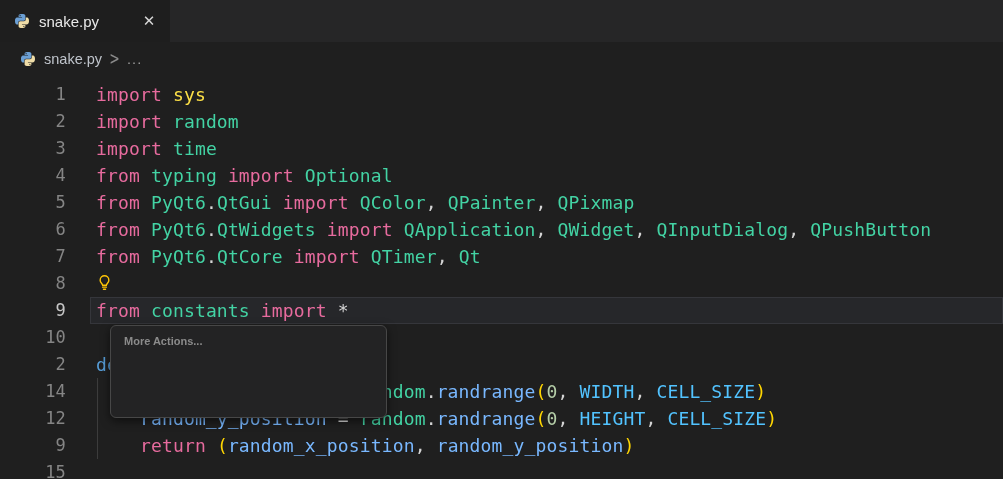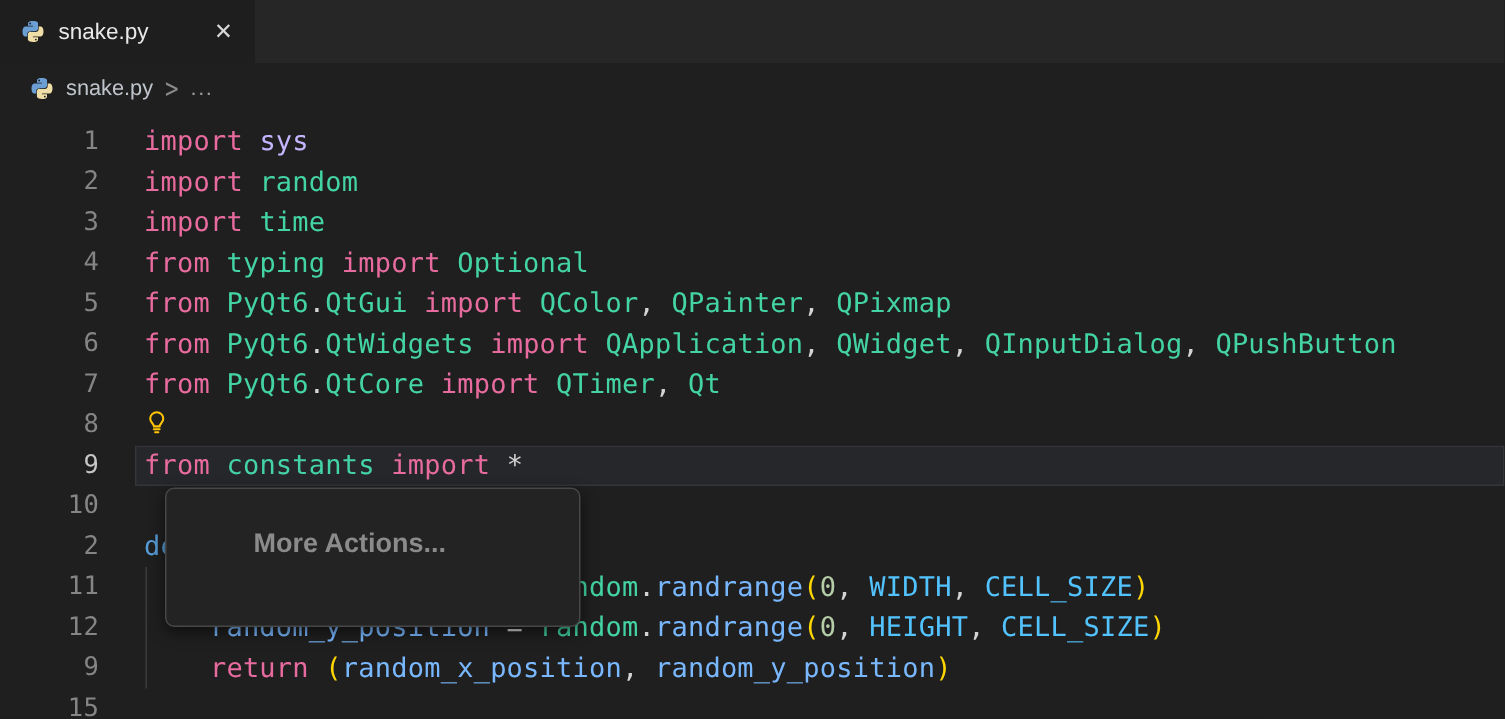--- a/index.html
+++ b/index.html
@@ -52,22 +52,22 @@
   .tk { white-space:pre; }
   .bulb-gutter { display:inline-flex; vertical-align:middle; transform:translateY(-3px); cursor:pointer; }
 
   
   .popup {
     position:absolute; left:110px; top:325px; width:277px; height:93px;
     background:#232324; border:1px solid #474747; border-radius:6px;
     box-shadow:0 3px 10px rgba(0,0,0,.55); z-index:10;
   }
   .popup-header {
-    position:absolute; left:13px; top:26px;
-    font-size:18px; font-weight:700; color:#8b8b8b;margin-left:45px;
+    position:absolute; left:13px; top:9px;
+    font-size:11px; font-weight:700; color:#8b8b8b;
   }
   .popup-item {
     position:absolute; left:5px; right:5px; top:50px; height:37px;
     background:#04395e; border-radius:4px; display:flex; align-items:center;
     gap:11px; padding:0 6px 0 12px; cursor:pointer;
   }
   .popup-item-label { color:#ffffff; font-size:15.5px; }
 
   .icon16 { width:16px; height:16px; display:block; }
 </style>
@@ -95,21 +95,21 @@
     </svg>
   </span>
   <span class="bc-file">snake.py</span>
   <span class="bc-sep">&gt;</span>
   <span class="bc-more">...</span>
 </div>
 
 <div id="code">
     <div class="line">
       <span class="ln">1</span>
-      <span class="lc"><span class="tk" style="color: rgb(231, 107, 158);">import</span><span class="tk" style="color: rgb(212, 212, 212);"> </span><span class="tk" style="color: #c4b5fd;">sys</span></span>
+      <span class="lc"><span class="tk" style="color: rgb(231, 107, 158);">import</span><span class="tk" style="color: rgb(212, 212, 212);"> </span><span class="tk" style="color: #fde047;">sys</span></span>
     </div>
     <div class="line">
       <span class="ln">2</span>
       <span class="lc"><span class="tk" style="color: rgb(231, 107, 158);">import</span><span class="tk" style="color: rgb(212, 212, 212);"> </span><span class="tk" style="color: rgb(67, 211, 164);">random</span></span>
     </div>
     <div class="line">
       <span class="ln">3</span>
       <span class="lc"><span class="tk" style="color: rgb(231, 107, 158);">import</span><span class="tk" style="color: rgb(212, 212, 212);"> </span><span class="tk" style="color: rgb(67, 211, 164);">time</span></span>
     </div>
     <div class="line">
@@ -141,21 +141,21 @@
     </div>
     <div class="line">
       <span class="ln">10</span>
       <span class="lc"></span>
     </div>
     <div class="line">
       <span class="ln">2</span>
       <span class="lc"><span class="tk" style="color: rgb(86, 156, 214);">def</span><span class="tk" style="color: rgb(212, 212, 212);"> </span><span class="tk" style="color: rgb(121, 184, 255);">get_random_position</span><span class="tk" style="color: rgb(255, 214, 2);">()</span><span class="tk" style="color: rgb(212, 212, 212);">:</span></span>
     </div>
     <div class="line">
-      <span class="ln">11</span>
+      <span class="ln">14</span>
       <span class="lc guide"><span class="tk" style="color: rgb(212, 212, 212);">    </span><span class="tk" style="color: rgb(121, 184, 255);">random_x_position</span><span class="tk" style="color: rgb(212, 212, 212);"> = </span><span class="tk" style="color: rgb(67, 211, 164);">random</span><span class="tk" style="color: rgb(212, 212, 212);">.</span><span class="tk" style="color: rgb(121, 184, 255);">randrange</span><span class="tk" style="color: rgb(255, 214, 2);">(</span><span class="tk" style="color: rgb(181, 206, 168);">0</span><span class="tk" style="color: rgb(212, 212, 212);">, </span><span class="tk" style="color: rgb(82, 195, 255);">WIDTH</span><span class="tk" style="color: rgb(212, 212, 212);">, </span><span class="tk" style="color: rgb(82, 195, 255);">CELL_SIZE</span><span class="tk" style="color: rgb(255, 214, 2);">)</span></span>
     </div>
     <div class="line">
       <span class="ln">12</span>
       <span class="lc guide"><span class="tk" style="color: rgb(212, 212, 212);">    </span><span class="tk" style="color: rgb(121, 184, 255);">random_y_position</span><span class="tk" style="color: rgb(212, 212, 212);"> = </span><span class="tk" style="color: rgb(67, 211, 164);">random</span><span class="tk" style="color: rgb(212, 212, 212);">.</span><span class="tk" style="color: rgb(121, 184, 255);">randrange</span><span class="tk" style="color: rgb(255, 214, 2);">(</span><span class="tk" style="color: rgb(181, 206, 168);">0</span><span class="tk" style="color: rgb(212, 212, 212);">, </span><span class="tk" style="color: rgb(82, 195, 255);">HEIGHT</span><span class="tk" style="color: rgb(212, 212, 212);">, </span><span class="tk" style="color: rgb(82, 195, 255);">CELL_SIZE</span><span class="tk" style="color: rgb(255, 214, 2);">)</span></span>
     </div>
     <div class="line">
       <span class="ln">9</span>
       <span class="lc guide"><span class="tk" style="color: rgb(212, 212, 212);">    </span><span class="tk" style="color: rgb(231, 107, 158);">return</span><span class="tk" style="color: rgb(212, 212, 212);"> </span><span class="tk" style="color: rgb(255, 214, 2);">(</span><span class="tk" style="color: rgb(121, 184, 255);">random_x_position</span><span class="tk" style="color: rgb(212, 212, 212);">, </span><span class="tk" style="color: rgb(121, 184, 255);">random_y_position</span><span class="tk" style="color: rgb(255, 214, 2);">)</span></span>
     </div>

